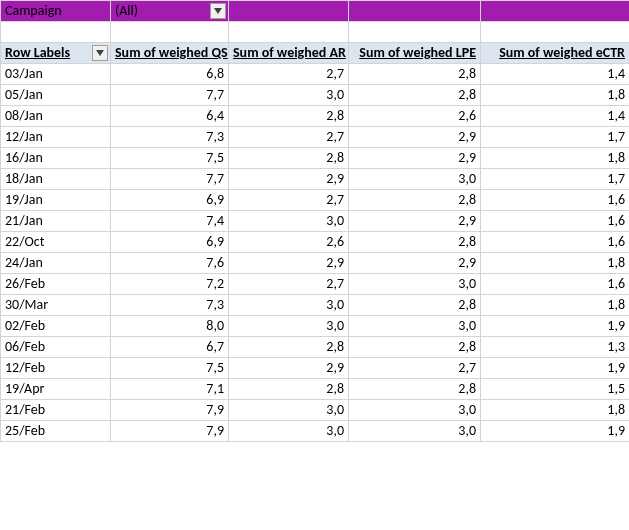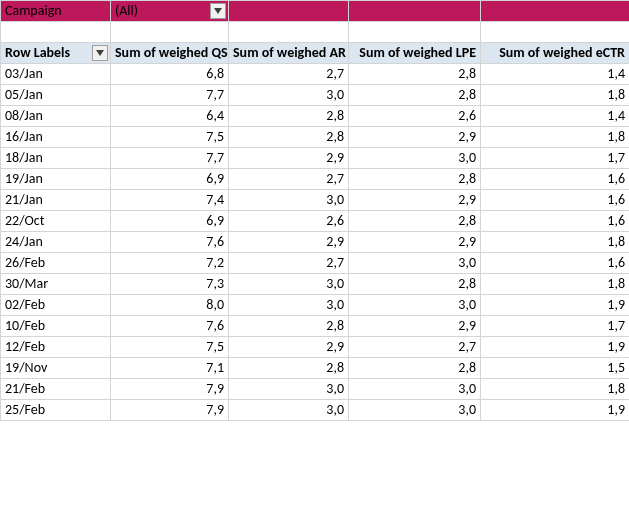--- a/index.html
+++ b/index.html
@@ -17,35 +17,36 @@
   }
   td, th {
     border: 1px solid #d4d4d4;
     padding: 0 4px;
     height: 20px;
     line-height: 20px;
     overflow: hidden;
     white-space: nowrap;
   }
   .filter-row td {
-    background: #be185d;
+    background: #a21caf;
   }
   .filter-label {
     font-weight: normal;
     text-align: left;
   }
   .filter-value-cell {
     text-align: left;
     position: relative;
     padding-right: 18px;
   }
   .header-row td {
     background: #dce6f1;
     font-weight: bold;
     text-align: right;
+    text-decoration: underline;
   }
   .header-row td.rowlabel-header {
     text-align: left;
     position: relative;
     padding-right: 18px;
   }
   .data-row td {
     background: #ffffff;
   }
   .data-row td.label-cell {
@@ -146,20 +147,27 @@
         <td class="num-cell">1,8</td>
       </tr>
       <tr class="data-row">
         <td class="label-cell">08/Jan</td>
         <td class="num-cell">6,4</td>
         <td class="num-cell">2,8</td>
         <td class="num-cell">2,6</td>
         <td class="num-cell">1,4</td>
       </tr>
       <tr class="data-row">
+        <td class="label-cell">12/Jan</td>
+        <td class="num-cell">7,3</td>
+        <td class="num-cell">2,7</td>
+        <td class="num-cell">2,9</td>
+        <td class="num-cell">1,7</td>
+      </tr>
+      <tr class="data-row">
         <td class="label-cell">16/Jan</td>
         <td class="num-cell">7,5</td>
         <td class="num-cell">2,8</td>
         <td class="num-cell">2,9</td>
         <td class="num-cell">1,8</td>
       </tr>
       <tr class="data-row">
         <td class="label-cell">18/Jan</td>
         <td class="num-cell">7,7</td>
         <td class="num-cell">2,9</td>
@@ -209,35 +217,35 @@
         <td class="num-cell">1,8</td>
       </tr>
       <tr class="data-row">
         <td class="label-cell">02/Feb</td>
         <td class="num-cell">8,0</td>
         <td class="num-cell">3,0</td>
         <td class="num-cell">3,0</td>
         <td class="num-cell">1,9</td>
       </tr>
       <tr class="data-row">
-        <td class="label-cell">10/Feb</td>
-        <td class="num-cell">7,6</td>
-        <td class="num-cell">2,8</td>
-        <td class="num-cell">2,9</td>
-        <td class="num-cell">1,7</td>
+        <td class="label-cell">06/Feb</td>
+        <td class="num-cell">6,7</td>
+        <td class="num-cell">2,8</td>
+        <td class="num-cell">2,8</td>
+        <td class="num-cell">1,3</td>
       </tr>
       <tr class="data-row">
         <td class="label-cell">12/Feb</td>
         <td class="num-cell">7,5</td>
         <td class="num-cell">2,9</td>
         <td class="num-cell">2,7</td>
         <td class="num-cell">1,9</td>
       </tr>
       <tr class="data-row">
-        <td class="label-cell">19/Nov</td>
+        <td class="label-cell">19/Apr</td>
         <td class="num-cell">7,1</td>
         <td class="num-cell">2,8</td>
         <td class="num-cell">2,8</td>
         <td class="num-cell">1,5</td>
       </tr>
       <tr class="data-row">
         <td class="label-cell">21/Feb</td>
         <td class="num-cell">7,9</td>
         <td class="num-cell">3,0</td>
         <td class="num-cell">3,0</td>

